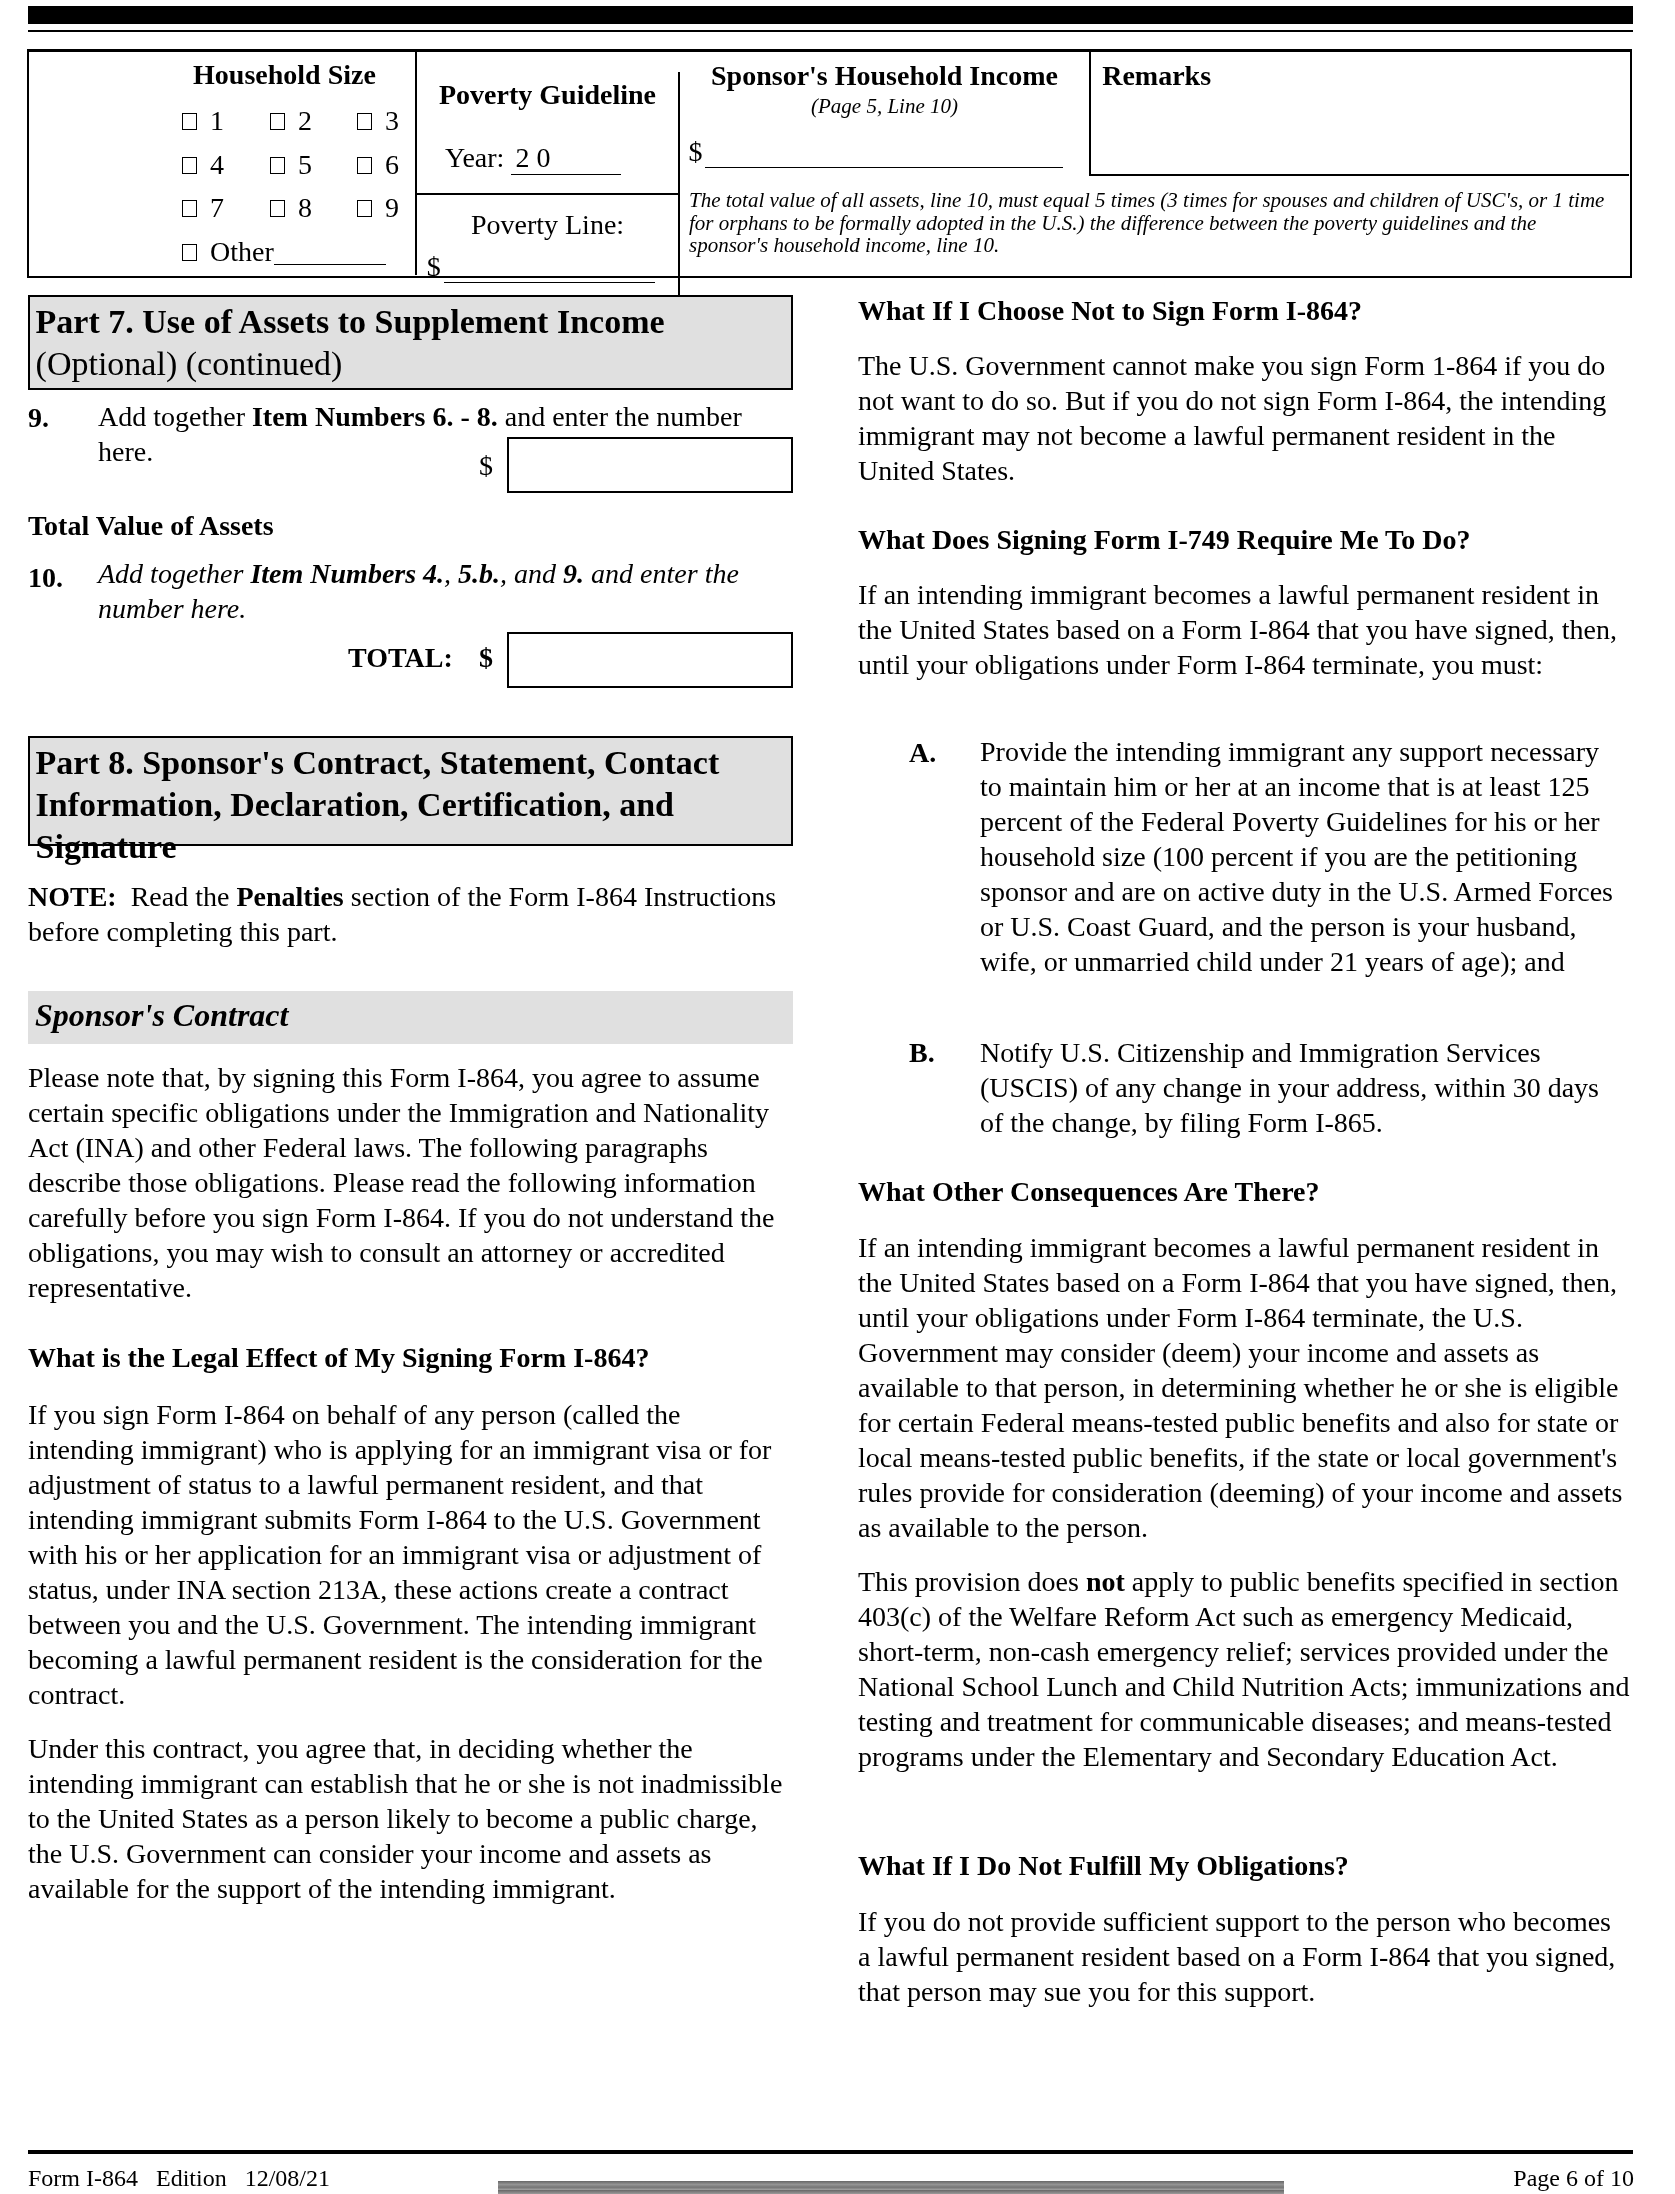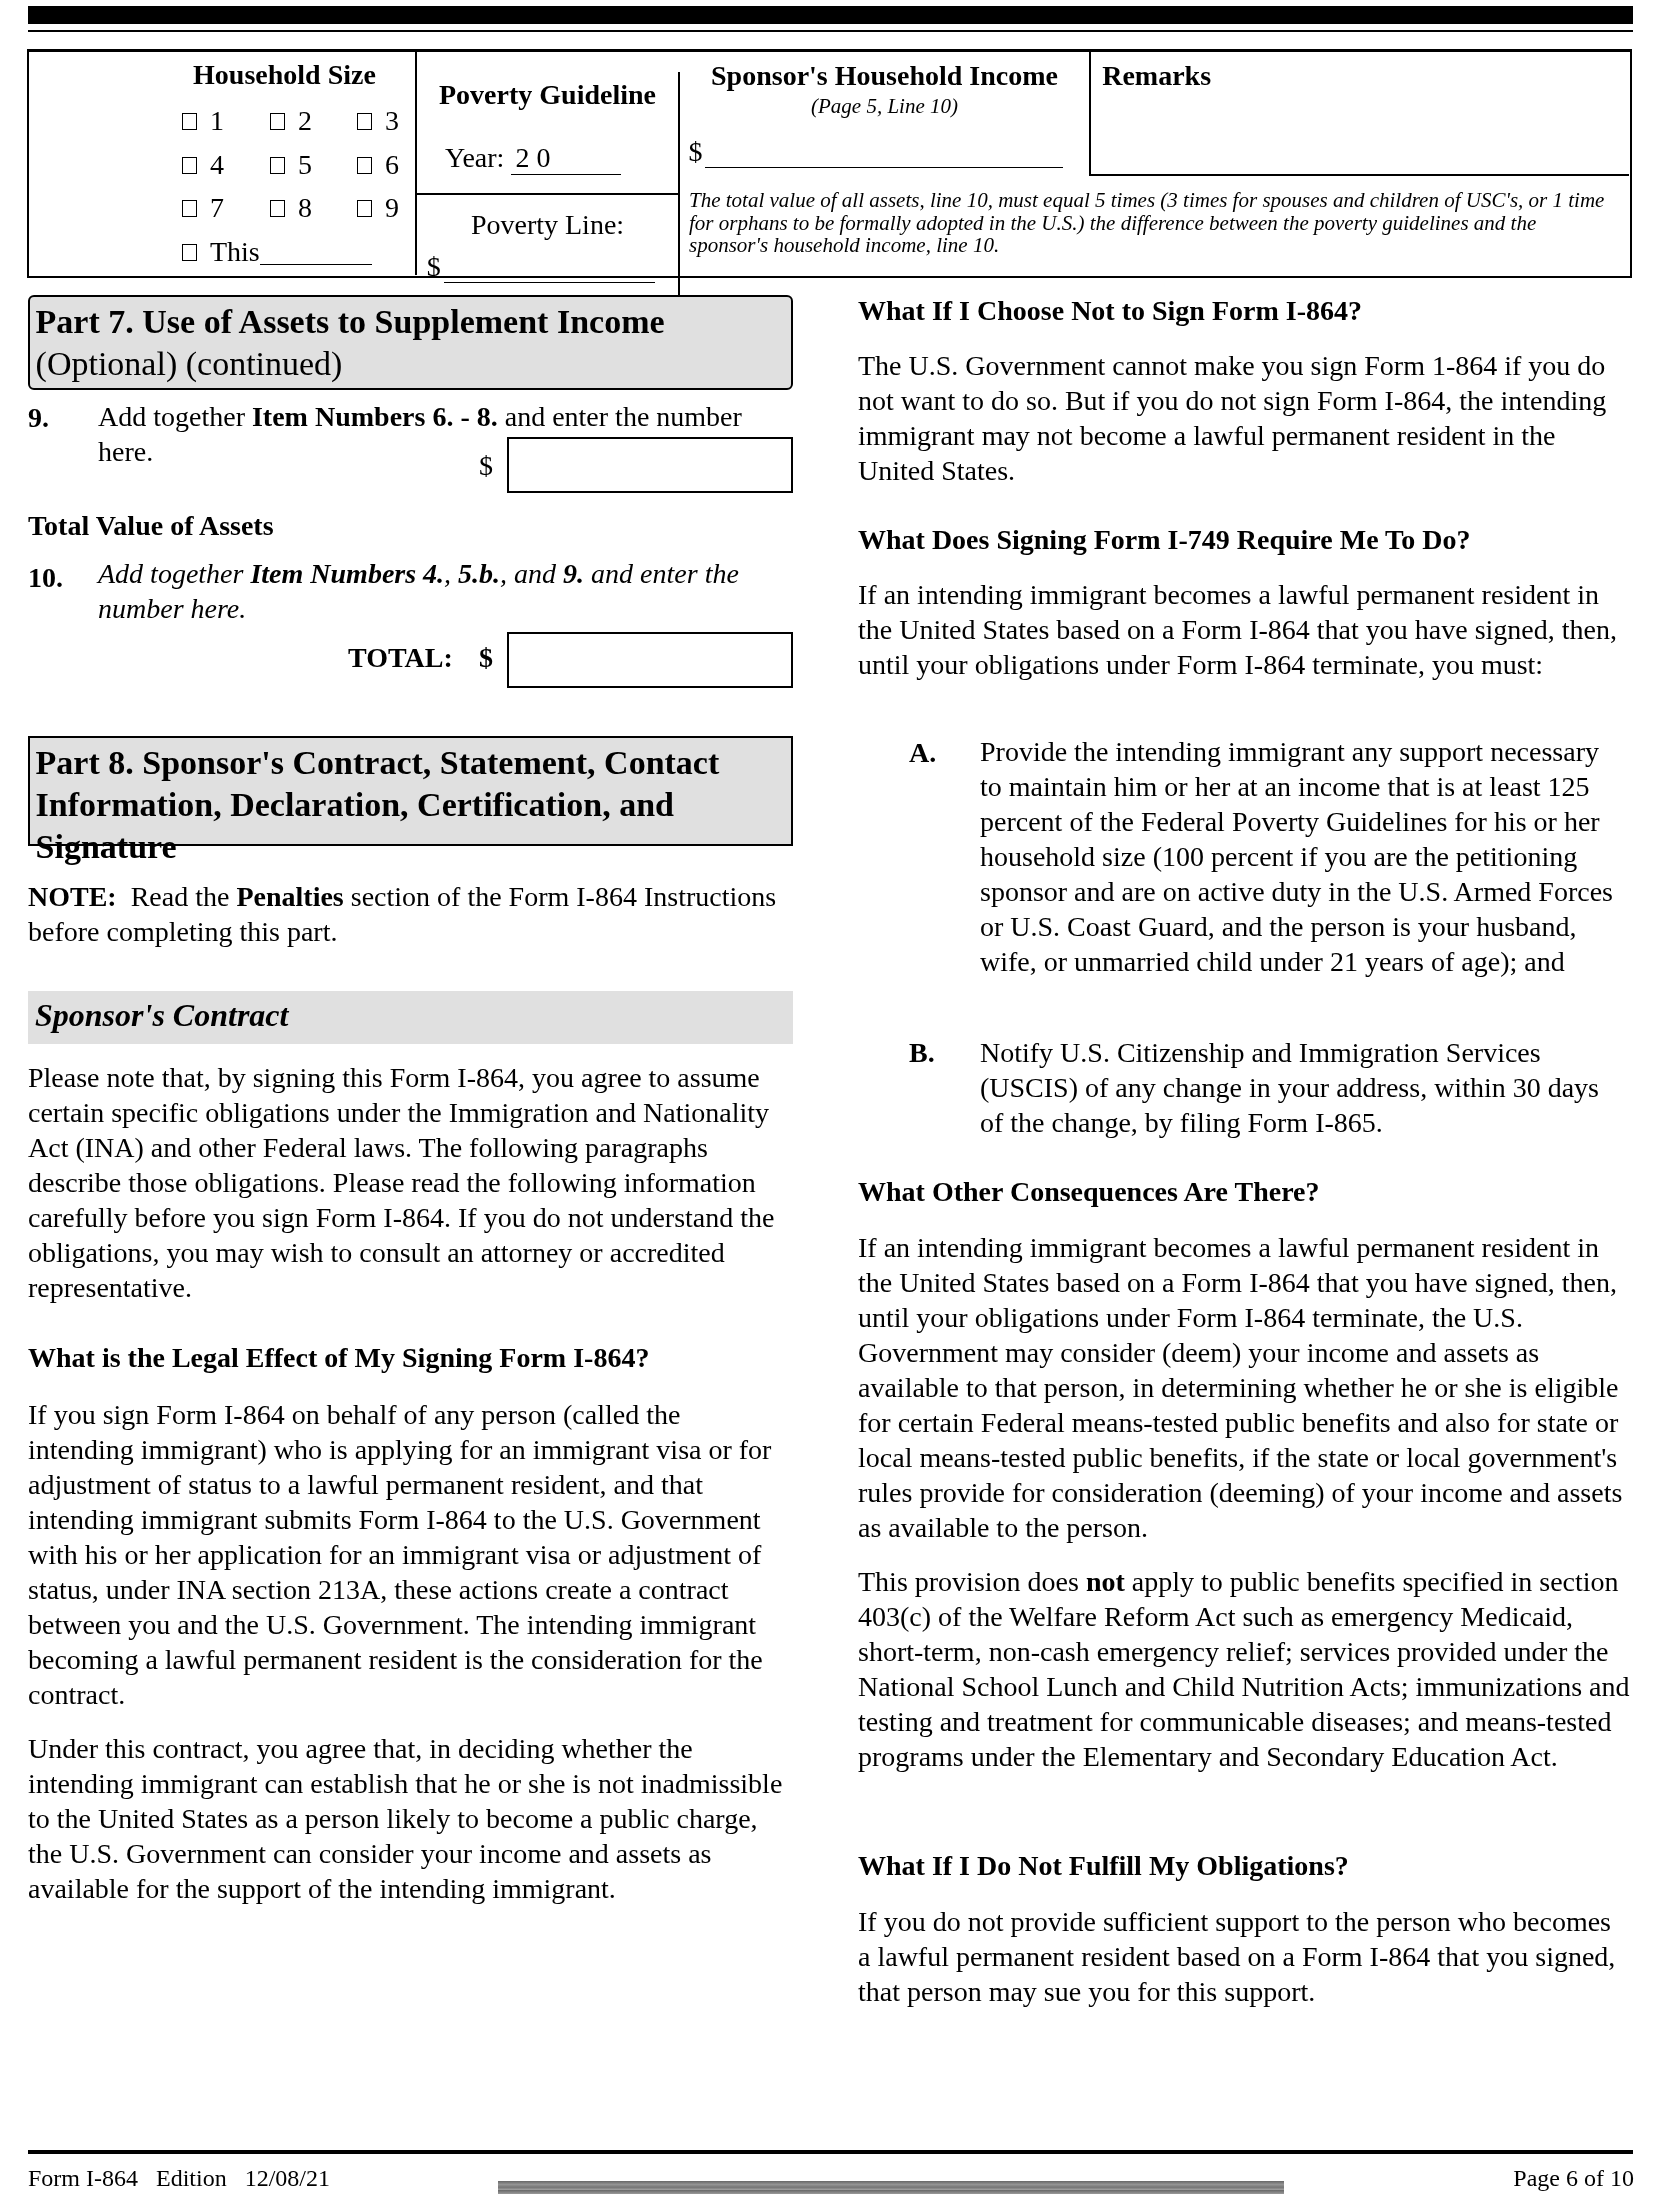--- a/index.html
+++ b/index.html
@@ -32,21 +32,21 @@
   .shi-title { left: 0; top: 8.4px; width: 100%; text-align: center; font-weight: bold; font-size: 28px; }
   .shi-sub { left: 0; top: 42px; width: 100%; text-align: center; font-style: italic; font-size: 21px; }
   .shi-dollar { left: 8.4px; top: 84px; font-size: 28px; }
   .shi-dollar-line { display: inline-block; border-bottom: 1.4px solid #000; width: 358px; height: 28px; vertical-align: bottom; margin-left: 2.8px; }
   .remarks-cell { left: 1062px; top: 0; width: 538px; height: 124px; border-bottom: 2.1px solid #000; box-sizing: border-box; }
   .remarks-title { left: 11.2px; top: 8.4px; font-weight: bold; font-size: 28px; }
   .note-italic { left: 660px; top: 137px; width: 927px; font-style: italic; font-size: 21px; line-height: 22.5px; }
 
   
   .part-header { background: #e0e0e0; border: 2.1px solid #000; box-sizing: border-box; padding: 4.2px 5.6px; font-size: 34px; line-height: 42px; }
-  .part7 { left: 28px; top: 295px; width: 765px; height: 95px; border-radius: 6px; }
+  .part7 { left: 28px; top: 295px; width: 765px; height: 95px; }
   .part8 { left: 28px; top: 736px; width: 765px; height: 110px; }
   .bold { font-weight: bold; }
   .sub-header { left: 28px; top: 991px; width: 765px; height: 53px; background: #e0e0e0; font-size: 32px; font-weight: bold; font-style: italic; padding: 5.6px 7px; box-sizing: border-box; }
 
   .body-text { font-size: 28px; line-height: 35px; }
   .item-num { font-weight: bold; font-size: 28px; }
   .input-box { border: 2.1px solid #000; box-sizing: border-box; width: 286px; height: 56px; background: #fff; }
   .heading { font-weight: bold; font-size: 28px; }
 
   .footer-line { left: 28px; top: 2150px; width: 1605px; height: 3.5px; background: #000; }
@@ -97,21 +97,21 @@
       <div class="cb-item" style="left:88px;top:87px">
           <span class="cb"></span>
           <span>8</span>
         </div>
       <div class="cb-item" style="left:175px;top:87px">
           <span class="cb"></span>
           <span>9</span>
         </div>
       <div class="cb-item" style="left:0;top:131px">
           <span class="cb"></span>
-          <span>This</span>
+          <span>Other</span>
           <span style="display:inline-block;border-bottom:1.4px solid #000;width:112px;height:24px;"></span>
         </div>
     </div>
   </div>
 
   <div class="abs pg-cell">
     <div class="abs pg-title">Poverty Guideline</div>
     <div class="abs pg-year">
       <span>Year:</span>
       <span class="pg-year-line">2 0</span>

